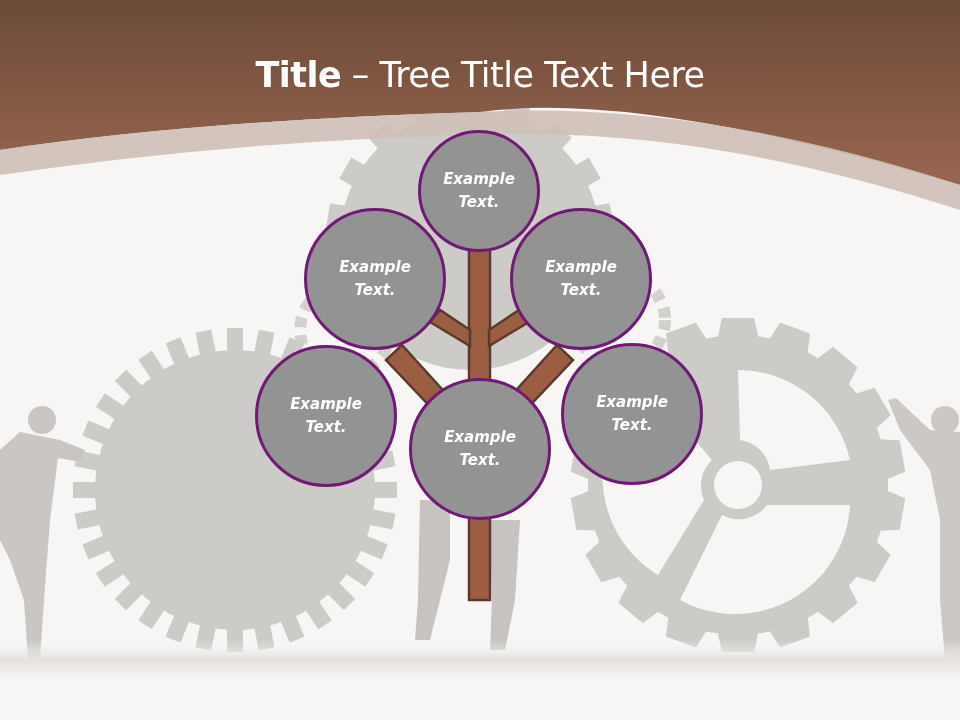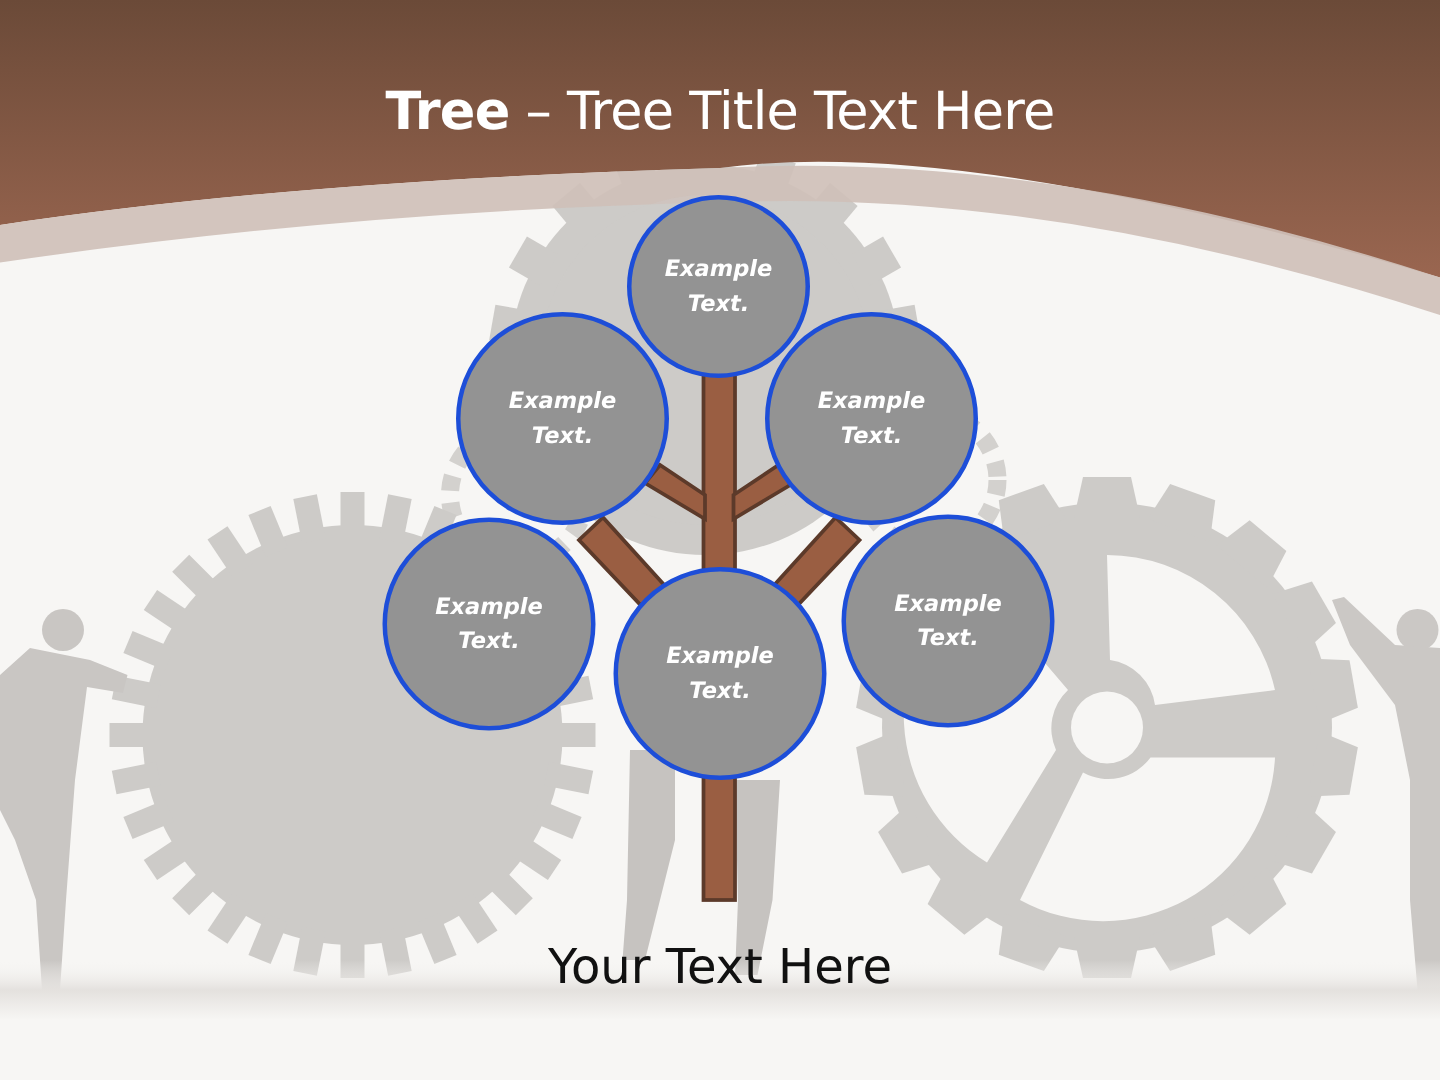--- a/index.html
+++ b/index.html
@@ -3,21 +3,21 @@
   <meta charset="utf-8">
   <style>
     html, body { margin:0; padding:0; }
     body { width:960px; height:720px; overflow:hidden; position:relative; background:#f7f6f4; font-family:"Liberation Sans", sans-serif; }
     .slide { position:absolute; left:0; top:0; width:960px; height:720px; overflow:hidden; background:#f7f6f4; }
     .bg-svg { position:absolute; left:0; top:0; width:960px; height:720px; }
     .title { position:absolute; left:0; top:50px; width:960px; text-align:center; color:#ffffff; font-size:35px; line-height:50px; font-family:"DejaVu Sans", sans-serif; letter-spacing:-0.5px; }
     .title .bold { font-weight:bold; }
     .title .dash, .title .rest { font-weight:normal; }
     .tree-svg { position:absolute; left:0; top:0; width:960px; height:720px; }
-    .node { position:absolute; border-radius:50%; background:#939393; border:3px solid #1d4ed8; box-sizing:border-box; display:flex; flex-direction:column; align-items:center; justify-content:center; color:#ffffff; font-style:italic; font-weight:bold; font-size:15px; line-height:23px; font-family:"DejaVu Sans", sans-serif; text-align:center; }
+    .node { position:absolute; border-radius:50%; background:#939393; border:3px solid #701a75; box-sizing:border-box; display:flex; flex-direction:column; align-items:center; justify-content:center; color:#ffffff; font-style:italic; font-weight:bold; font-size:15px; line-height:23px; font-family:"DejaVu Sans", sans-serif; text-align:center; }
     .node span { display:block; }
     .footer-text { position:absolute; left:0; top:622px; width:960px; text-align:center; color:#111111; font-size:32px; line-height:44px; font-family:"DejaVu Sans", sans-serif; }
   </style>
 </head>
 <body>
 
 <div class="slide">
 
   <svg class="bg-svg" viewBox="0 0 960 720" xmlns="http://www.w3.org/2000/svg">
     <defs>
@@ -138,21 +138,21 @@
     </g>
     <g fill="#c6c3c0">
       <path d="M420 500 L450 500 L450 560 L440 600 L430 640 L415 640 L418 600 Z"></path>
       <path d="M490 520 L520 520 L515 600 L505 650 L490 650 L492 600 Z"></path>
     </g>
 
     <rect x="0" y="640" width="960" height="40" fill="url(#floor)"></rect>
   </svg>
 
   <div class="title">
-    <span class="bold">Tree</span><span class="dash"> – </span><span class="rest">Tree Title Text Here</span>
+    <span class="bold">Title</span><span class="dash"> – </span><span class="rest">Tree Title Text Here</span>
   </div>
 
   <svg class="tree-svg" viewBox="0 0 960 720" xmlns="http://www.w3.org/2000/svg">
     <g fill="#9a5e42" stroke="#5c3a2a" stroke-width="2.5">
 
       <rect x="469" y="240" width="21" height="360"></rect>
 
       <path d="M470 330 L440 310 L430 322 L470 346 Z"></path>
       <path d="M489 330 L519 310 L529 322 L489 346 Z"></path>
 
@@ -179,15 +179,14 @@
   </div>
   <div class="node" style="left:409px; top:378px; width:142px; height:142px;">
     <span>Example</span>
     <span>Text.</span>
   </div>
   <div class="node" style="left:561px; top:343px; width:142px; height:142px;">
     <span>Example</span>
     <span>Text.</span>
   </div>
 
-  <div class="footer-text">Your Text Here</div>
 
 </div>
 
 </body></html>

